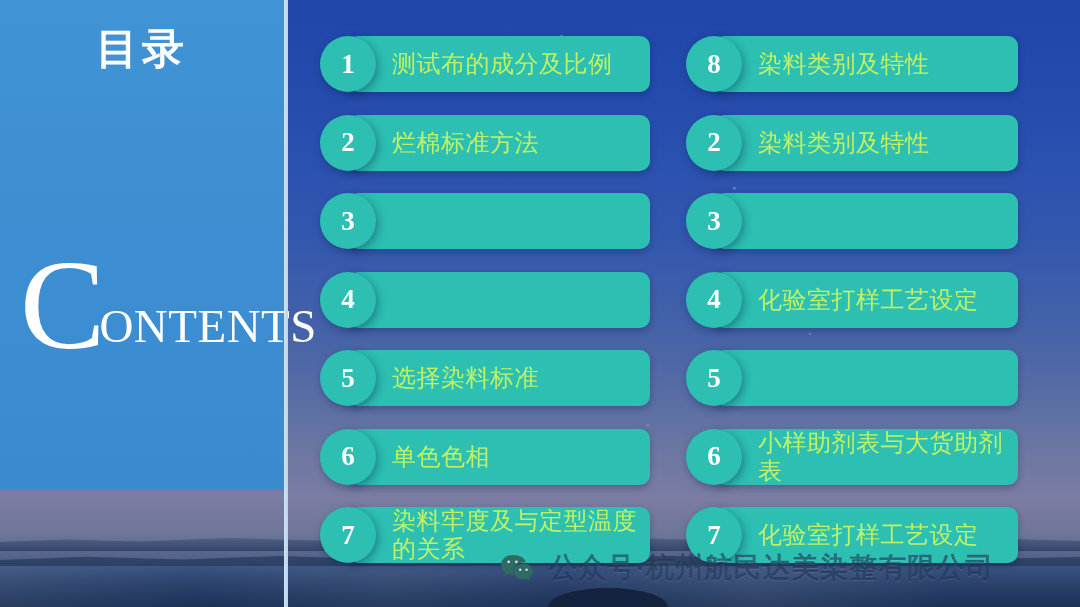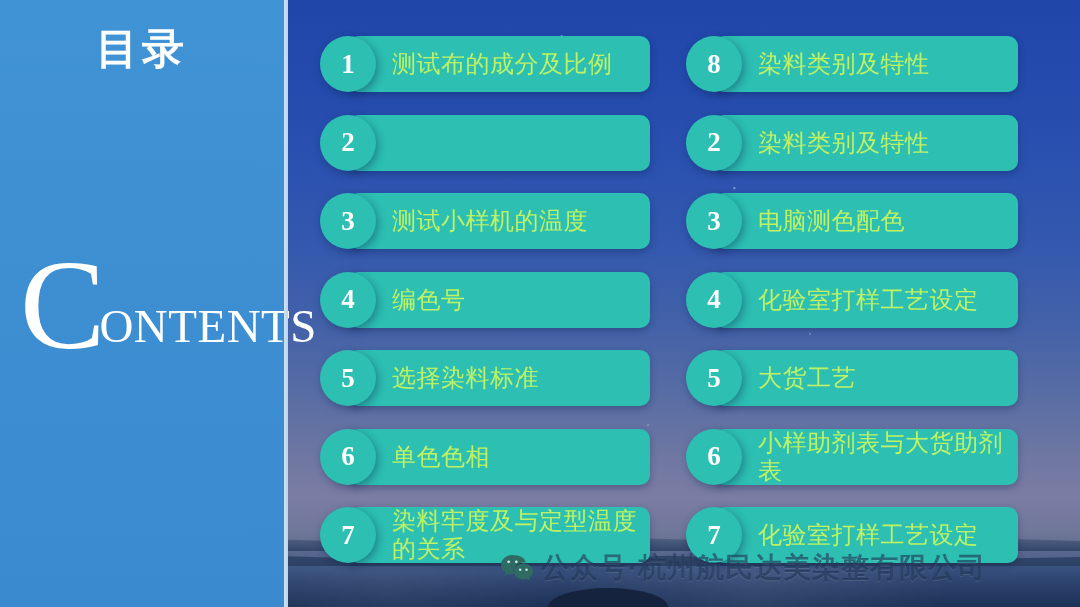--- a/index.html
+++ b/index.html
@@ -83,21 +83,21 @@
   .bg-dark-blob {
     left: 548px; top: 588px; width: 120px; height: 19px;
     background: #16233f;
     border-radius: 50% 50% 0 0 / 100% 100% 0 0;
   }
 
   
   .left-panel {
     position: absolute;
     left: 0; top: 0;
-    width: 284px; height: 607px;
+    width: 284px; height: 490px;
     background: linear-gradient(to bottom, #4093d4 0%, #3d8fd2 45%, #3a8ad0 100%);
   }
   .panel-divider {
     position: absolute;
     left: 284px; top: 0;
     width: 4px; height: 607px;
     background: linear-gradient(to right, #cfe2f2, #b9d4ea);
   }
 
   .panel-title {
@@ -201,21 +201,21 @@
     line-height: 1.15;
   }
 
   
   .watermark {
     position: absolute;
     left: 500px;
     top: 549px;
     display: flex;
     align-items: center;
-    gap: 7px;
+    gap: 15px;
     color: rgba(24,46,80,.60);
     font-size: 28px;
     font-weight: 700;
     letter-spacing: 1px;
     white-space: nowrap;
     text-shadow: 0 1px 0 rgba(255,255,255,.10);
   }
   .wechat-icon { width: 34px; height: 30px; display: block; flex: none; }
 </style>
 </head>
@@ -242,30 +242,29 @@
   <div class="panel-divider"></div>
 
   <div class="col" id="col-left">
       <div class="agenda-item" style="top: 36px;">
         <div class="item-bar"></div>
         <div class="item-label">测试布的成分及比例</div>
         <div class="item-badge">1</div>
       </div>
       <div class="agenda-item" style="top: 114.5px;">
         <div class="item-bar"></div>
+        <div class="item-label">烂棉标准方法</div>
         <div class="item-badge">2</div>
       </div>
       <div class="agenda-item" style="top: 193px;">
         <div class="item-bar"></div>
-        <div class="item-label">测试小样机的温度</div>
         <div class="item-badge">3</div>
       </div>
       <div class="agenda-item" style="top: 271.5px;">
         <div class="item-bar"></div>
-        <div class="item-label">编色号</div>
         <div class="item-badge">4</div>
       </div>
       <div class="agenda-item" style="top: 350px;">
         <div class="item-bar"></div>
         <div class="item-label">选择染料标准</div>
         <div class="item-badge">5</div>
       </div>
       <div class="agenda-item" style="top: 428.5px;">
         <div class="item-bar"></div>
         <div class="item-label">单色色相</div>
@@ -283,31 +282,29 @@
         <div class="item-label">染料类别及特性</div>
         <div class="item-badge">8</div>
       </div>
       <div class="agenda-item" style="top: 114.5px;">
         <div class="item-bar"></div>
         <div class="item-label">染料类别及特性</div>
         <div class="item-badge">2</div>
       </div>
       <div class="agenda-item" style="top: 193px;">
         <div class="item-bar"></div>
-        <div class="item-label">电脑测色配色</div>
         <div class="item-badge">3</div>
       </div>
       <div class="agenda-item" style="top: 271.5px;">
         <div class="item-bar"></div>
         <div class="item-label">化验室打样工艺设定</div>
         <div class="item-badge">4</div>
       </div>
       <div class="agenda-item" style="top: 350px;">
         <div class="item-bar"></div>
-        <div class="item-label">大货工艺</div>
         <div class="item-badge">5</div>
       </div>
       <div class="agenda-item" style="top: 428.5px;">
         <div class="item-bar"></div>
         <div class="item-label two-line">小样助剂表与大货助剂表</div>
         <div class="item-badge">6</div>
       </div>
       <div class="agenda-item" style="top: 507px;">
         <div class="item-bar"></div>
         <div class="item-label">化验室打样工艺设定</div>

